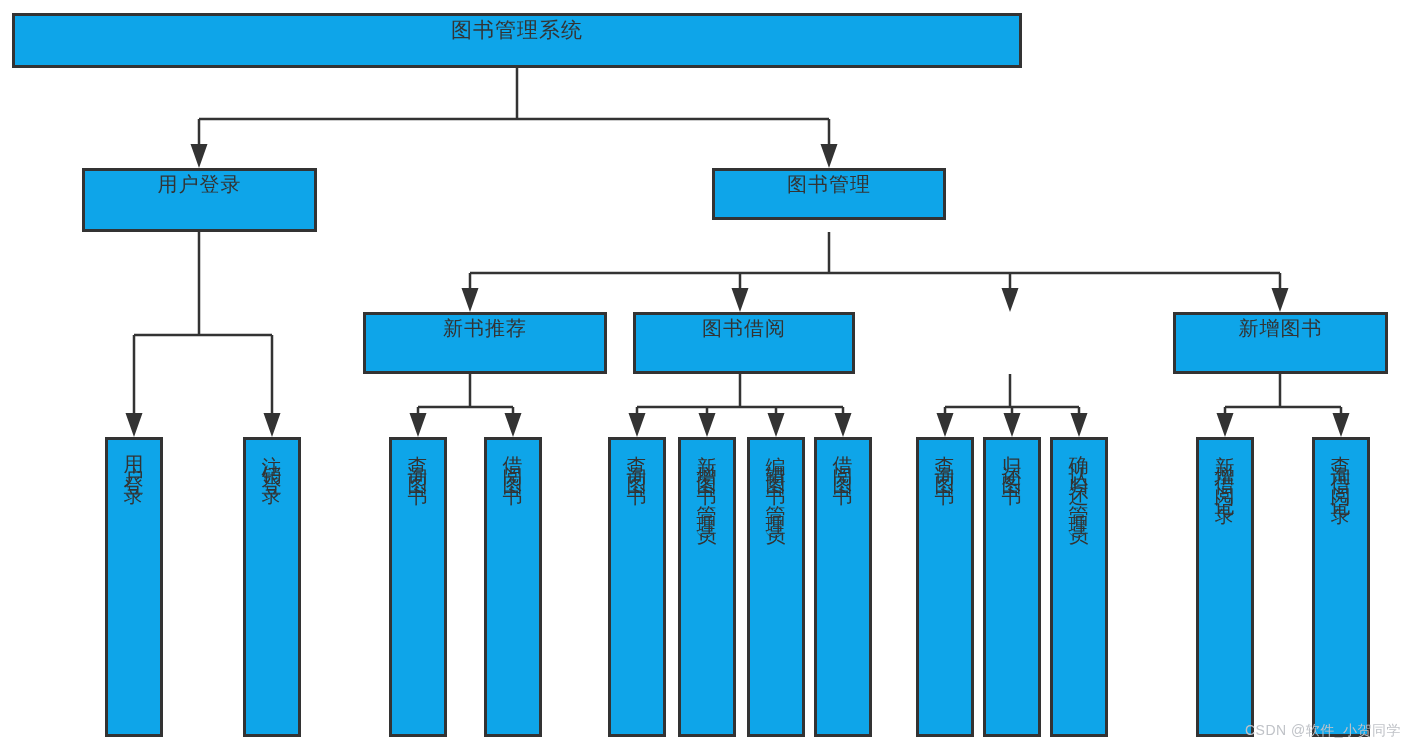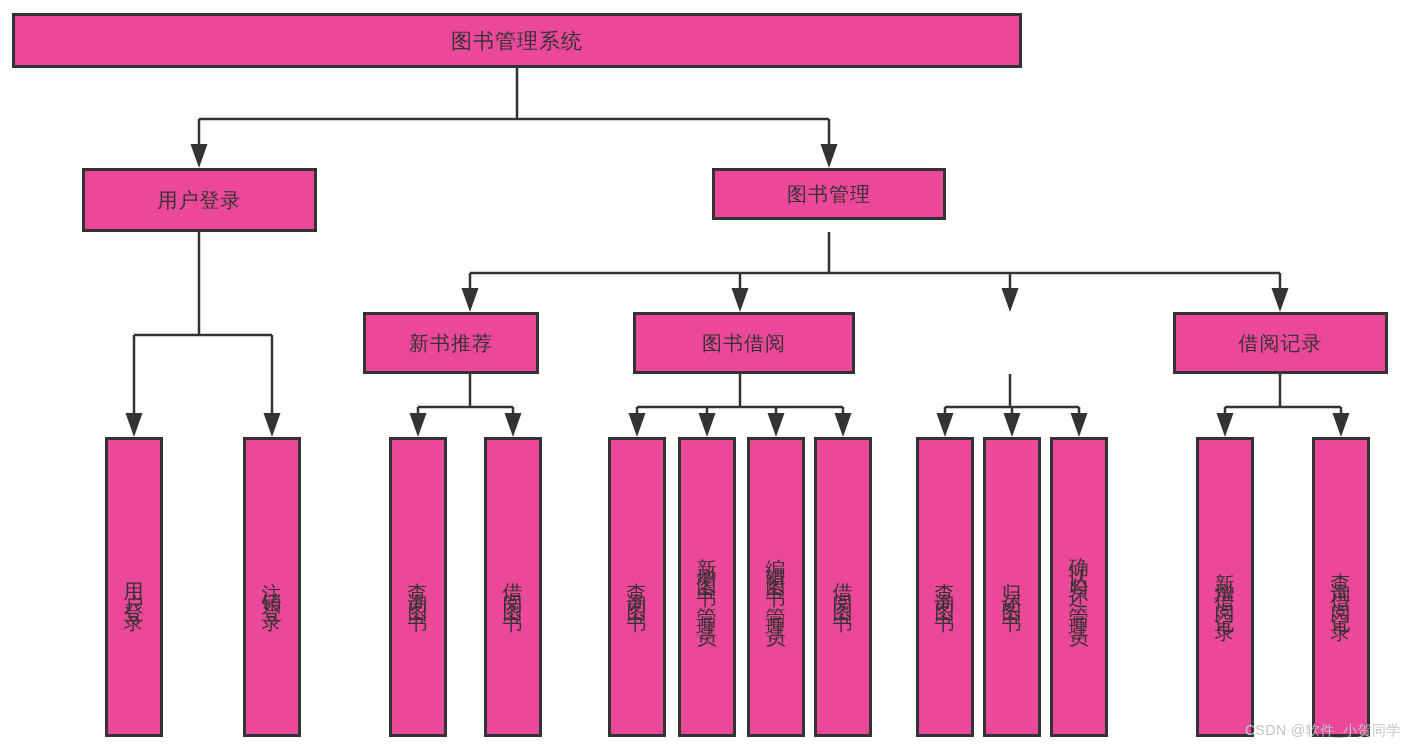--- a/index.html
+++ b/index.html
@@ -8,23 +8,22 @@
     width:1405px;height:747px;
     background:#ffffff;
     font-family:"Liberation Sans","DejaVu Sans",sans-serif;
     overflow:hidden;
   }
   svg.wires{position:absolute;left:0;top:0;width:1405px;height:747px;}
   .box{
     position:absolute;
     box-sizing:border-box;
     border:3px solid #333333;
-    background:#ec4899;
+    background:#0ea5e9;
     display:flex;
-    align-items:center;
     justify-content:center;
     color:#333333;
   }
   .box.h .lbl{
     font-size:20px;
     letter-spacing:1px;
     white-space:nowrap;
   }
   .box.root .lbl{font-size:21px;}
   .box.v .lbl{
@@ -112,28 +111,28 @@
     <span class="lbl">图书管理系统</span>
   </div>
 
   <div class="box h" style="left:82px;top:168px;width:235px;height:64px">
     <span class="lbl">用户登录</span>
   </div>
   <div class="box h" style="left:712px;top:168px;width:234px;height:52px">
     <span class="lbl">图书管理</span>
   </div>
 
-  <div class="box h" style="left:363px;top:312px;width:176px;height:62px">
+  <div class="box h" style="left:363px;top:312px;width:244px;height:62px">
     <span class="lbl">新书推荐</span>
   </div>
   <div class="box h" style="left:633px;top:312px;width:222px;height:62px">
     <span class="lbl">图书借阅</span>
   </div>
   <div class="box h" style="left:1173px;top:312px;width:215px;height:62px">
-    <span class="lbl">借阅记录</span>
+    <span class="lbl">新增图书</span>
   </div>
 
   <div class="box v" style="left:105px;top:437px;width:58px;height:300px">
     <span class="lbl">用户登录</span>
   </div>
   <div class="box v" style="left:243px;top:437px;width:58px;height:300px">
     <span class="lbl">注销登录</span>
   </div>
 
   <div class="box v" style="left:389px;top:437px;width:58px;height:300px">

